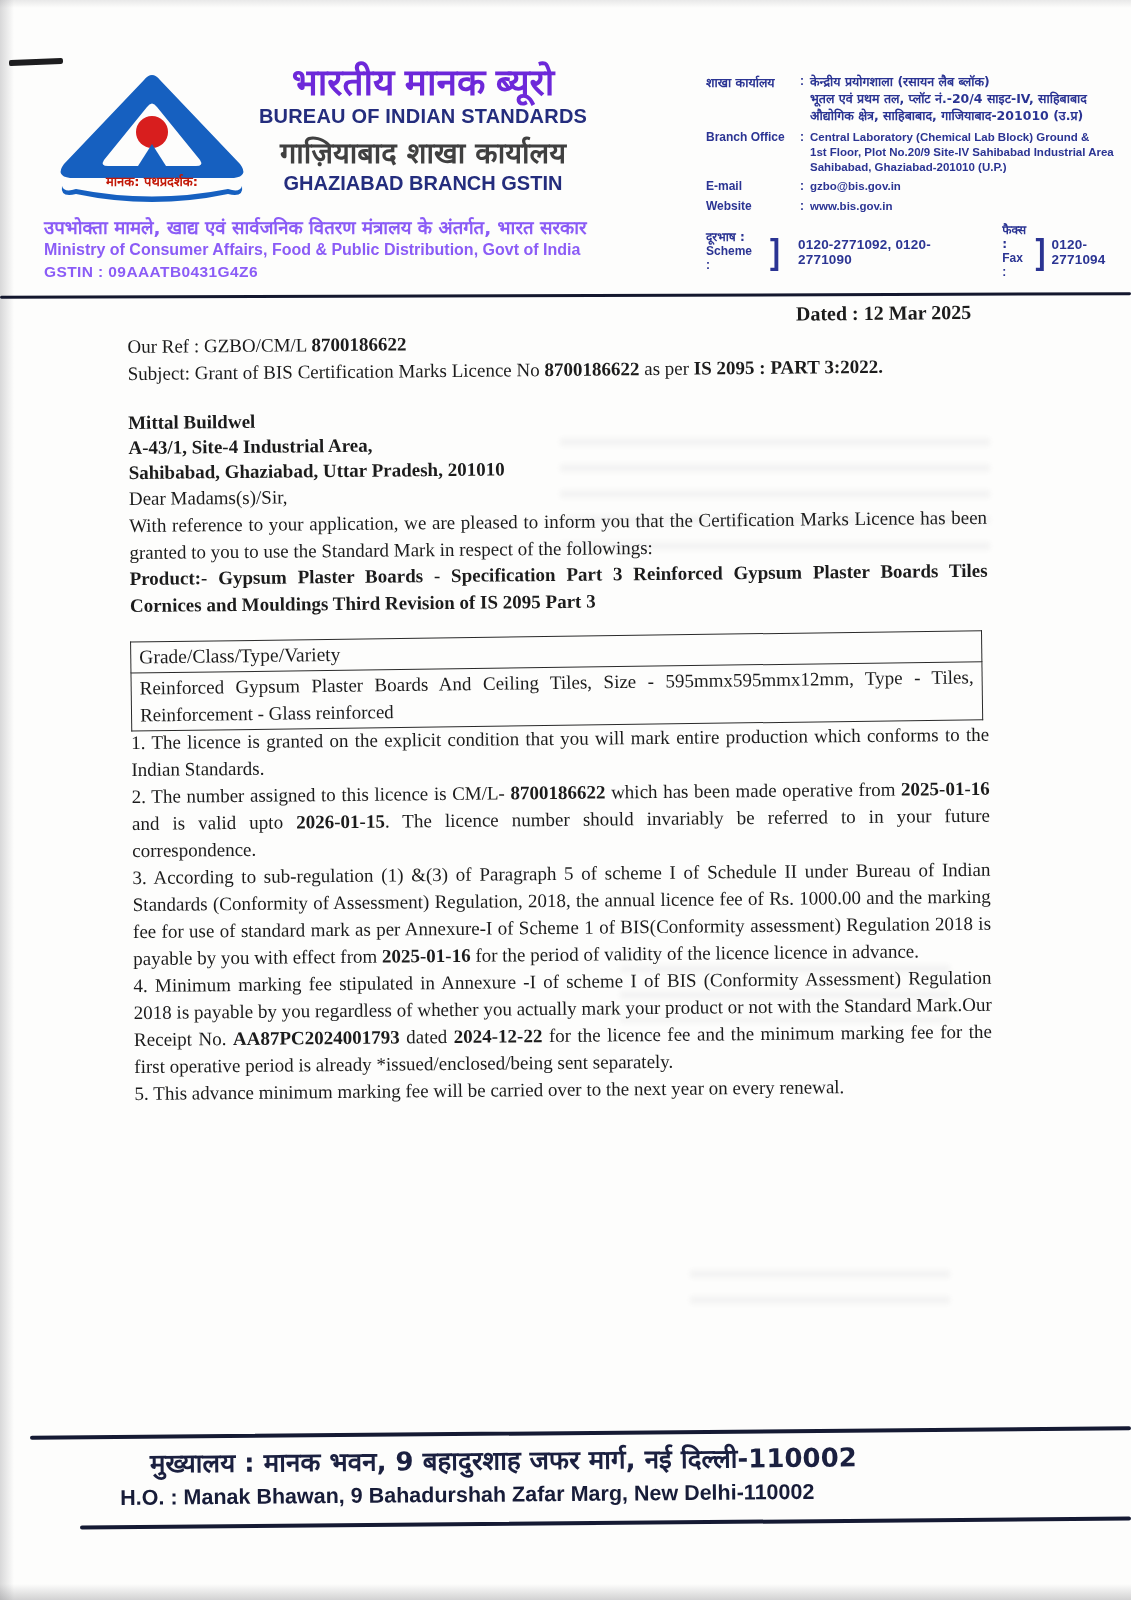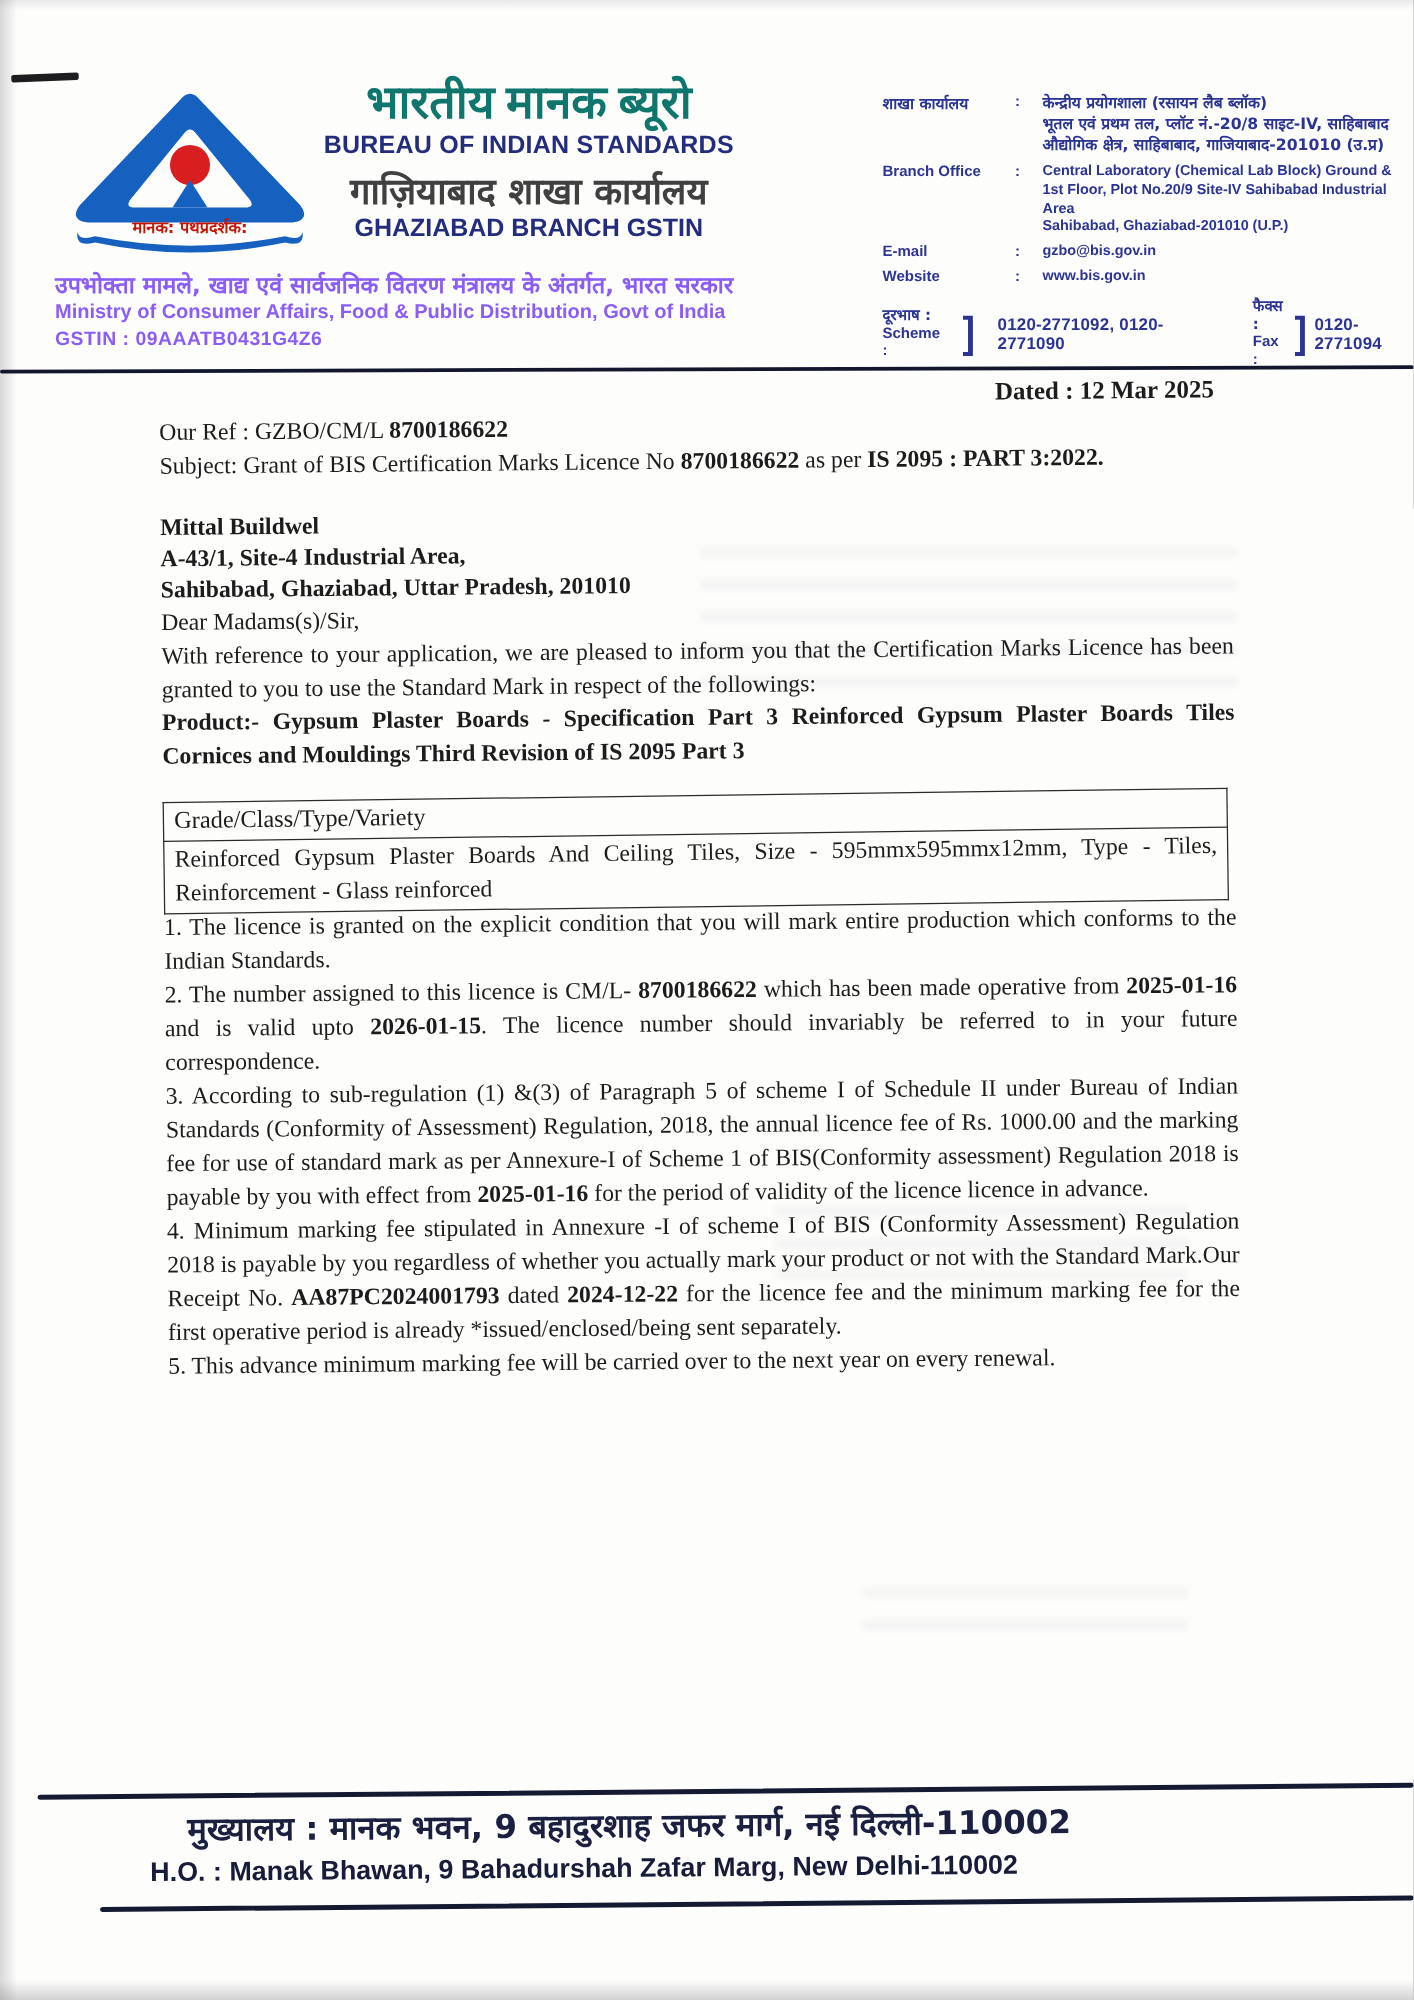--- a/index.html
+++ b/index.html
@@ -18,35 +18,35 @@
   .ghost{position:absolute;opacity:.10;filter:blur(2.5px);pointer-events:none;
     background:repeating-linear-gradient(to bottom, rgba(90,90,100,.55) 0 8px, transparent 8px 26px);}
   .ghost1{left:560px;top:438px;width:430px;height:120px;}
   .ghost2{left:620px;top:965px;width:330px;height:58px;}
   .ghost3{left:690px;top:1270px;width:260px;height:36px;}
 
   .corner-dash{position:absolute;left:9px;top:59px;width:54px;height:6px;
     background:#1d1d1f;transform:rotate(-2.5deg);border-radius:2px;}
   .logo{position:absolute;left:50px;top:70px;width:204px;height:140px;}
   .org-block{position:absolute;left:258px;top:62px;width:330px;text-align:center;}
-  .org-hi{font-size:37px;font-weight:bold;color:#0f766e;line-height:1.12;font-family:Liberation Serif, serif;}
+  .org-hi{font-size:37px;font-weight:bold;color:#6d28d9;line-height:1.12;font-family:Liberation Sans, sans-serif;}
   .org-en{font-size:20px;font-weight:bold;color:#242d7d;letter-spacing:.2px;margin-top:2px;font-family:"Liberation Sans",sans-serif;}
   .branch-hi{font-size:29px;font-weight:bold;color:#404040;margin-top:10px;line-height:1.1;font-family:"DejaVu Sans",sans-serif;}
   .branch-en{font-size:20px;font-weight:bold;color:#242d7d;margin-top:2px;font-family:"Liberation Sans",sans-serif;}
   .ministry{position:absolute;left:44px;top:214px;width:545px;color:#8b5cf6;}
   .ministry-hi{font-size:18.5px;font-weight:bold;font-family:"DejaVu Sans",sans-serif;}
   .ministry-en{font-size:16px;font-weight:bold;font-family:"Liberation Sans",sans-serif;margin-top:2px;}
   .gstin{font-size:15.5px;font-weight:bold;font-family:"Liberation Sans",sans-serif;margin-top:4px;letter-spacing:.4px;}
 
   .emblem{position:absolute;left:592px;top:86px;width:84px;text-align:center;}
   .emblem-caption{font-size:10px;font-weight:bold;color:#c8920e;font-family:"DejaVu Sans",sans-serif;margin-top:-2px;}
 
   .contact{position:absolute;left:706px;top:74px;width:420px;color:#2b3493;
     font-family:"Liberation Sans",sans-serif;}
-  .c-row{display:grid;grid-template-columns:94px 10px 1fr;column-gap:12px;margin-bottom:5px;}
+  .c-row{display:grid;grid-template-columns:94px 10px 1fr;column-gap:0;margin-bottom:5px;}
   .c-label{font-weight:bold;font-size:12px;}
   .c-label.hi{font-family:"DejaVu Sans",sans-serif;font-size:12.5px;}
   .c-sep{font-weight:bold;font-size:12px;}
   .c-val{font-weight:bold;font-size:11.5px;line-height:1.3;}
   .c-val.hi{font-family:"DejaVu Sans",sans-serif;font-size:12.5px;line-height:1.35;}
   .phone-row{display:flex;align-items:center;margin-top:10px;gap:18px;}
   .ph-labels{display:flex;flex-direction:column;line-height:1.15;}
   .ph-hi{font-size:12px;font-weight:bold;font-family:"DejaVu Sans",sans-serif;}
   .ph-en{font-size:12px;font-weight:bold;}
   .ph-bracket{font-size:30px;font-weight:bold;line-height:.9;transform:scaleY(1.15);}
@@ -120,21 +120,21 @@
     <div class="gstin">GSTIN : 09AAATB0431G4Z6</div>
   </div>
 
 
   <div class="contact">
     <div class="c-row">
       <span class="c-label hi">शाखा कार्यालय</span>
       <span class="c-sep">:</span>
       <span class="c-val hi">
           <div>केन्द्रीय प्रयोगशाला (रसायन लैब ब्लॉक)</div>
-          <div>भूतल एवं प्रथम तल, प्लॉट नं.-20/8 साइट-IV, साहिबाबाद</div>
+          <div>भूतल एवं प्रथम तल, प्लॉट नं.-20/4 साइट-IV, साहिबाबाद</div>
           <div>औद्योगिक क्षेत्र, साहिबाबाद, गाजियाबाद-201010 (उ.प्र)</div>
         </span>
     </div>
     <div class="c-row">
       <span class="c-label">Branch Office</span>
       <span class="c-sep">:</span>
       <span class="c-val">
           <div>Central Laboratory (Chemical Lab Block) Ground &amp;</div>
           <div>1st Floor, Plot No.20/9 Site-IV Sahibabad Industrial Area</div>
           <div>Sahibabad, Ghaziabad-201010 (U.P.)</div>

